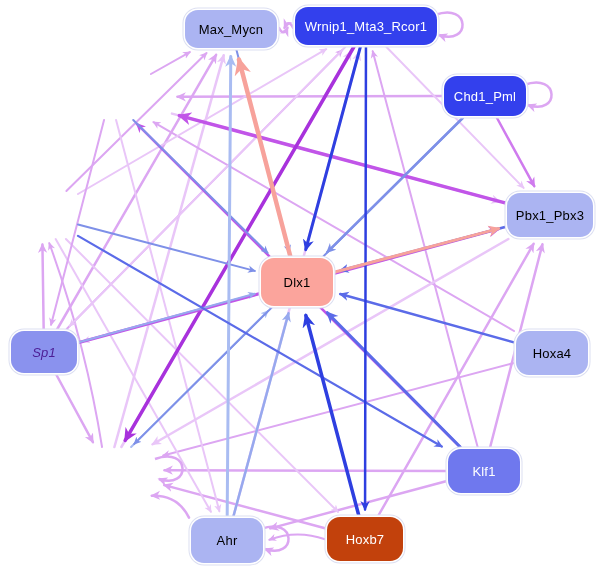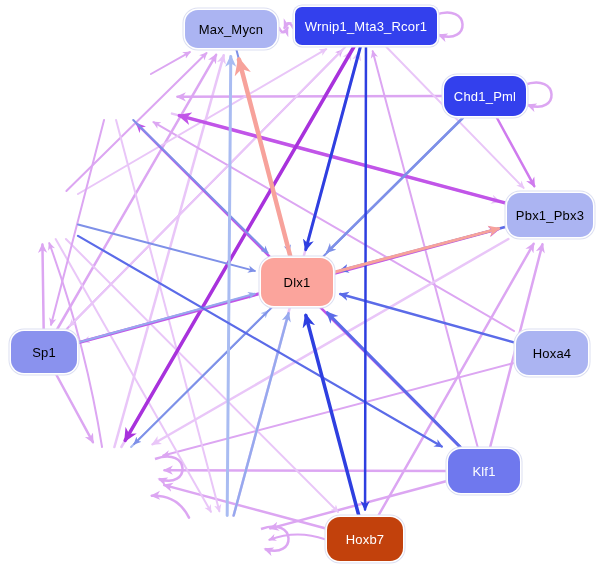--- a/index.html
+++ b/index.html
@@ -107,37 +107,40 @@
       <path d="M 290.2173913043478 256 L 238.97723765132054 59.579410996728754" fill="none" stroke="#f7a29b" stroke-width="4.5" stroke-linecap="round" marker-end="url(#arrow-salmon)"></path>
       <path d="M 335 271.9367588932806 L 498.61992900914527 228.6065800647718" fill="none" stroke="#f7a29b" stroke-width="3" stroke-linecap="round" marker-end="url(#arrow-salmon)"></path>
       <path d="M 435 15 C 471 2, 471 46, 439 35" fill="none" stroke="#dca6f2" stroke-width="2.5" marker-end="url(#arrow-plum)"></path>
       <path d="M 524 85 C 560 72, 560 116, 528 105" fill="none" stroke="#dca6f2" stroke-width="2.5" marker-end="url(#arrow-plum)"></path>
       <path d="M 155 459 C 191 446, 191 490, 159 479" fill="none" stroke="#dca6f2" stroke-width="2.5" marker-end="url(#arrow-plum)"></path>
       <path d="M 261 529 C 297 516, 297 560, 265 549" fill="none" stroke="#dca6f2" stroke-width="2.5" marker-end="url(#arrow-plum)"></path>
     </svg>
     <div class="node" style="left: 185px; top: 10px; width: 92px; height: 38px; background: rgb(171, 180, 242); color: rgb(0, 0, 0);">
       <span>Max_Mycn</span>
     </div>
-    <div class="node" style="left: 295px; top: 7px; width: 142px; height: 38px; background: rgb(51, 64, 237); color: rgb(255, 255, 255); border-radius: 7px;">
+    <div class="node" style="left: 295px; top: 7px; width: 142px; height: 38px; background: rgb(51, 64, 237); color: rgb(255, 255, 255);">
       <span>Wrnip1_Mta3_Rcor1</span>
     </div>
     <div class="node" style="left: 444px; top: 76px; width: 82px; height: 40px; background: rgb(51, 64, 237); color: rgb(255, 255, 255);">
       <span>Chd1_Pml</span>
     </div>
     <div class="node" style="left: 507px; top: 193px; width: 86px; height: 44px; background: rgb(171, 180, 242); color: rgb(0, 0, 0);">
       <span>Pbx1_Pbx3</span>
     </div>
     <div class="node" style="left: 261px; top: 258px; width: 72px; height: 48px; background: rgb(251, 164, 156); color: rgb(0, 0, 0);">
       <span>Dlx1</span>
     </div>
-    <div class="node" style="left: 11px; top: 331px; width: 66px; height: 42px; background: rgb(138, 146, 238); color: #000000;">
+    <div class="node" style="left: 11px; top: 331px; width: 66px; height: 42px; background: rgb(138, 146, 238); color: #4c1d95; font-style: italic;">
       <span>Sp1</span>
     </div>
     <div class="node" style="left: 516px; top: 331px; width: 72px; height: 44px; background: rgb(171, 180, 242); color: rgb(0, 0, 0);">
       <span>Hoxa4</span>
     </div>
     <div class="node" style="left: 448px; top: 449px; width: 72px; height: 44px; background: rgb(111, 120, 238); color: rgb(255, 255, 255);">
       <span>Klf1</span>
     </div>
+    <div class="node" style="left: 191px; top: 517.5px; width: 72px; height: 45px; background: rgb(171, 180, 242); color: rgb(0, 0, 0);">
+      <span>Ahr</span>
+    </div>
     <div class="node" style="left: 327px; top: 517px; width: 76px; height: 44px; background: #c2410c; color: rgb(255, 255, 255);">
       <span>Hoxb7</span>
     </div>
   </div>
 
 </body></html>

